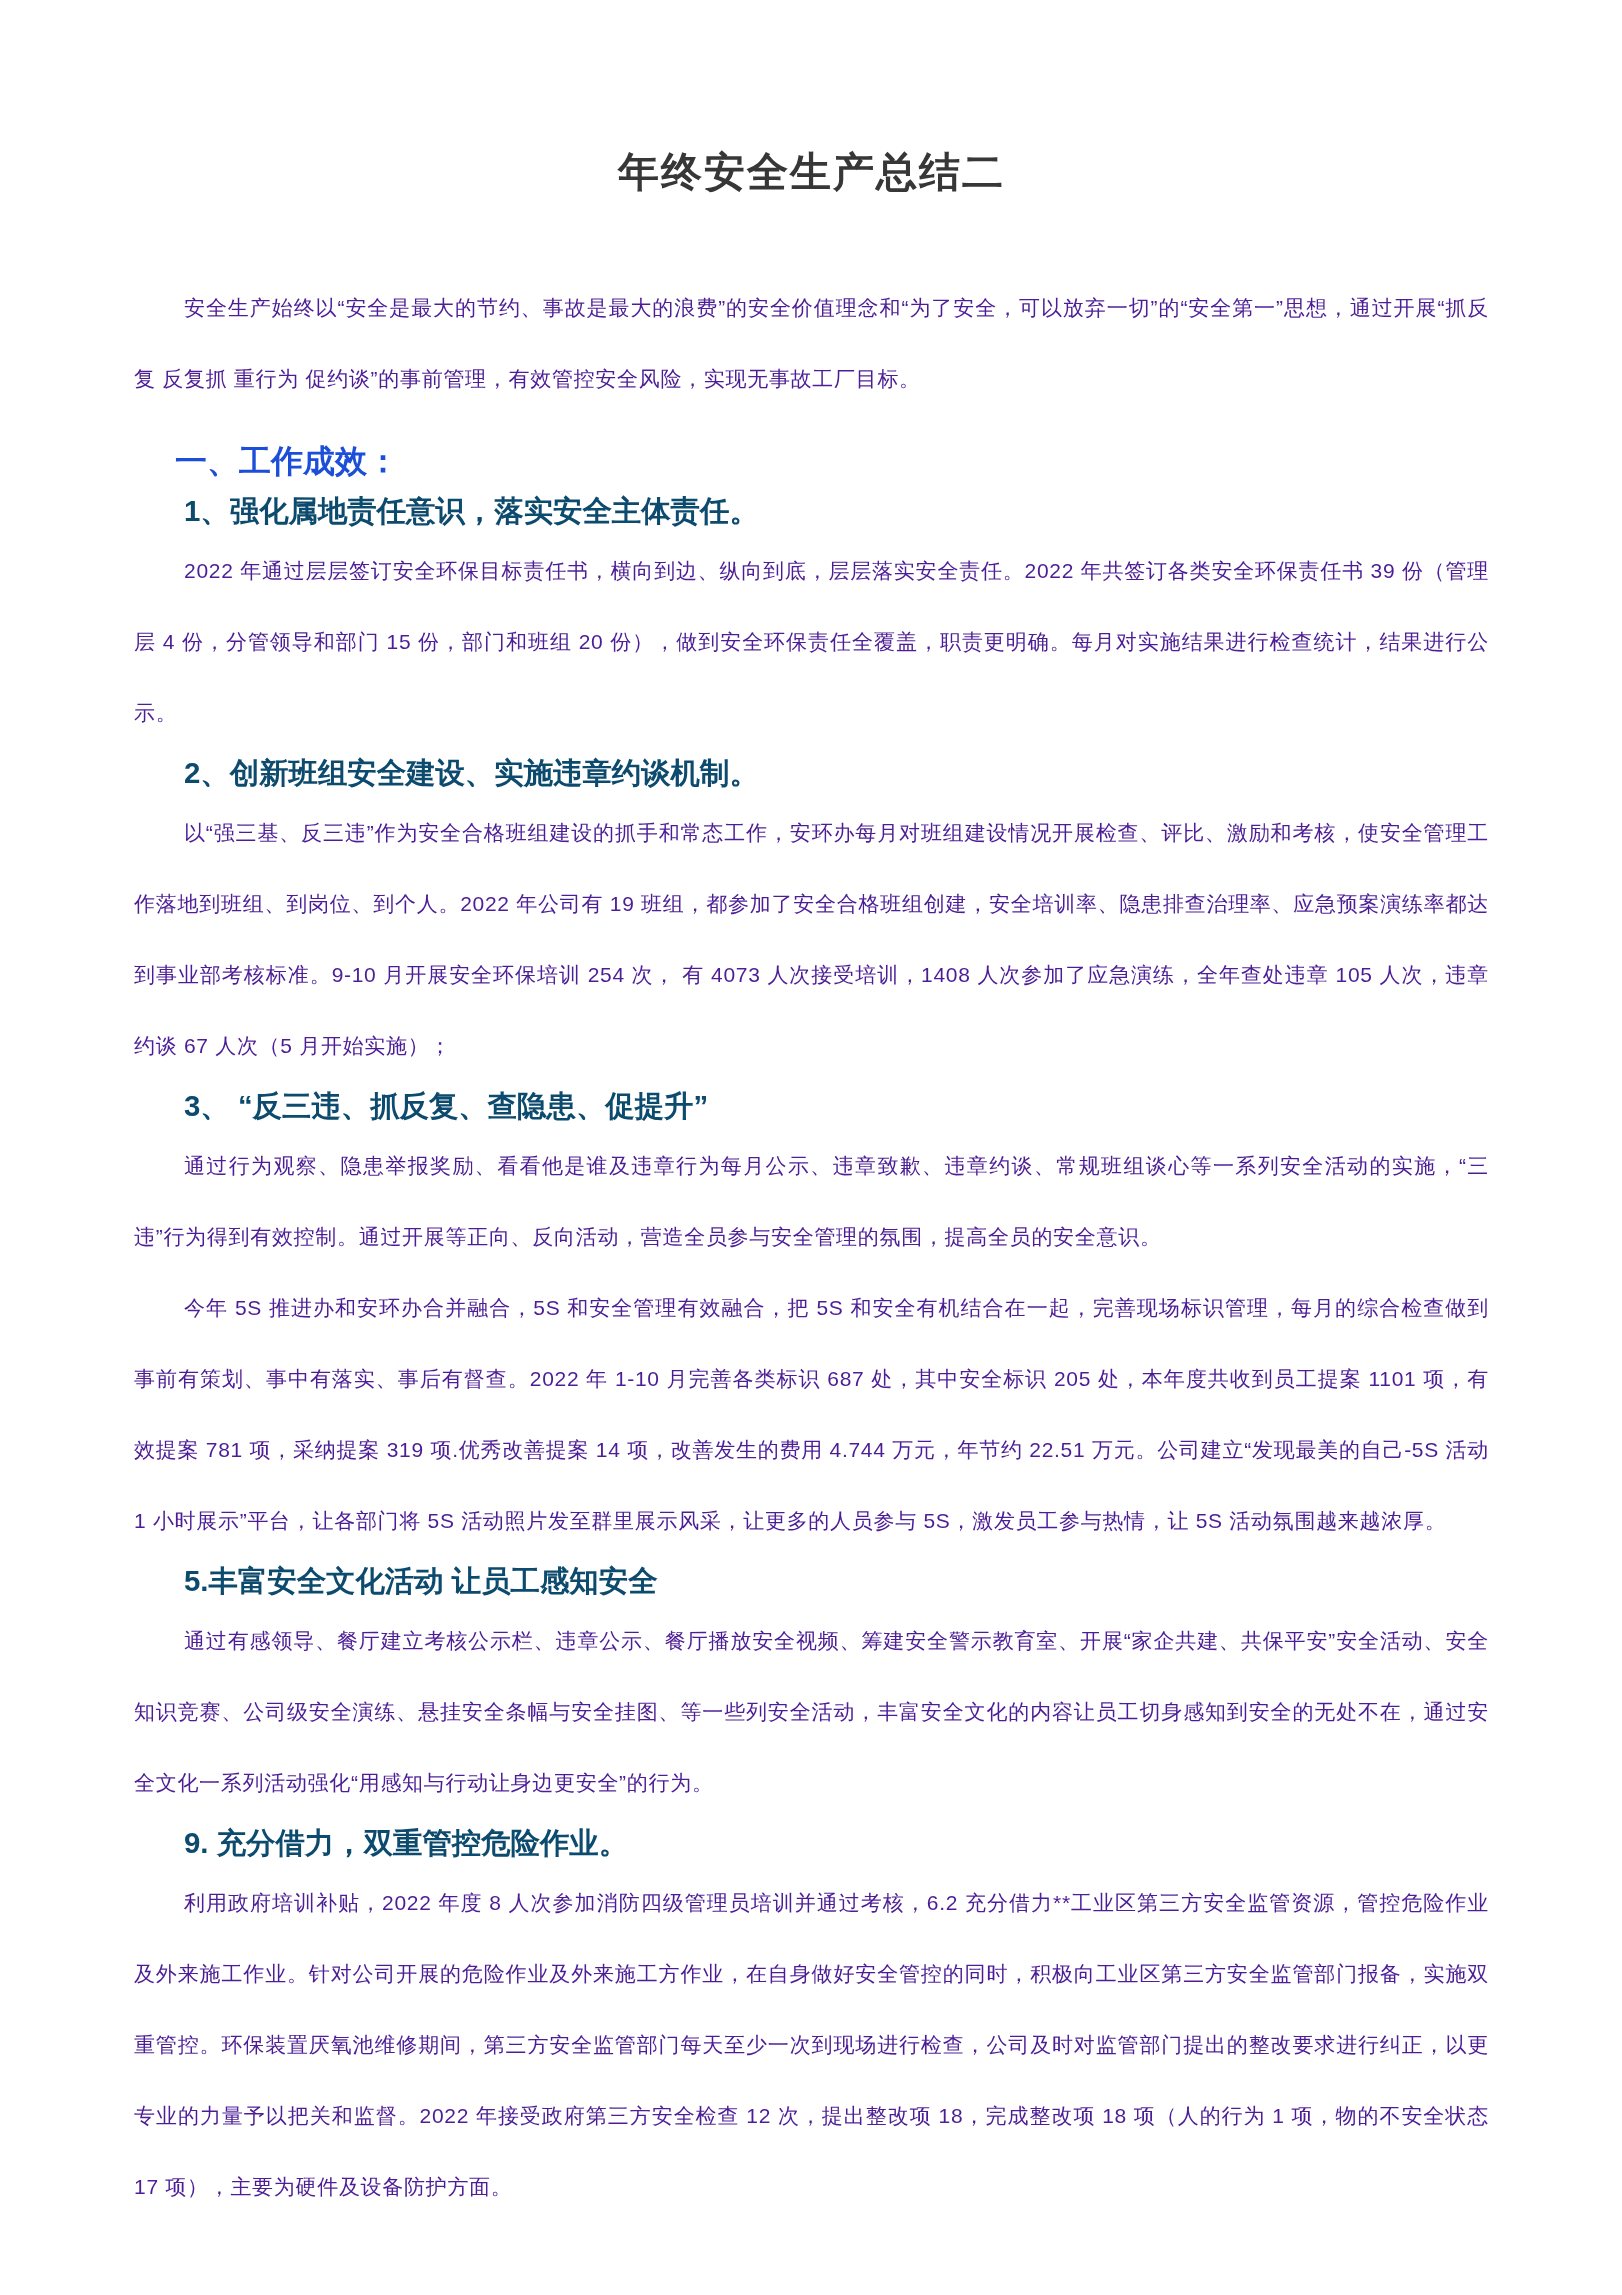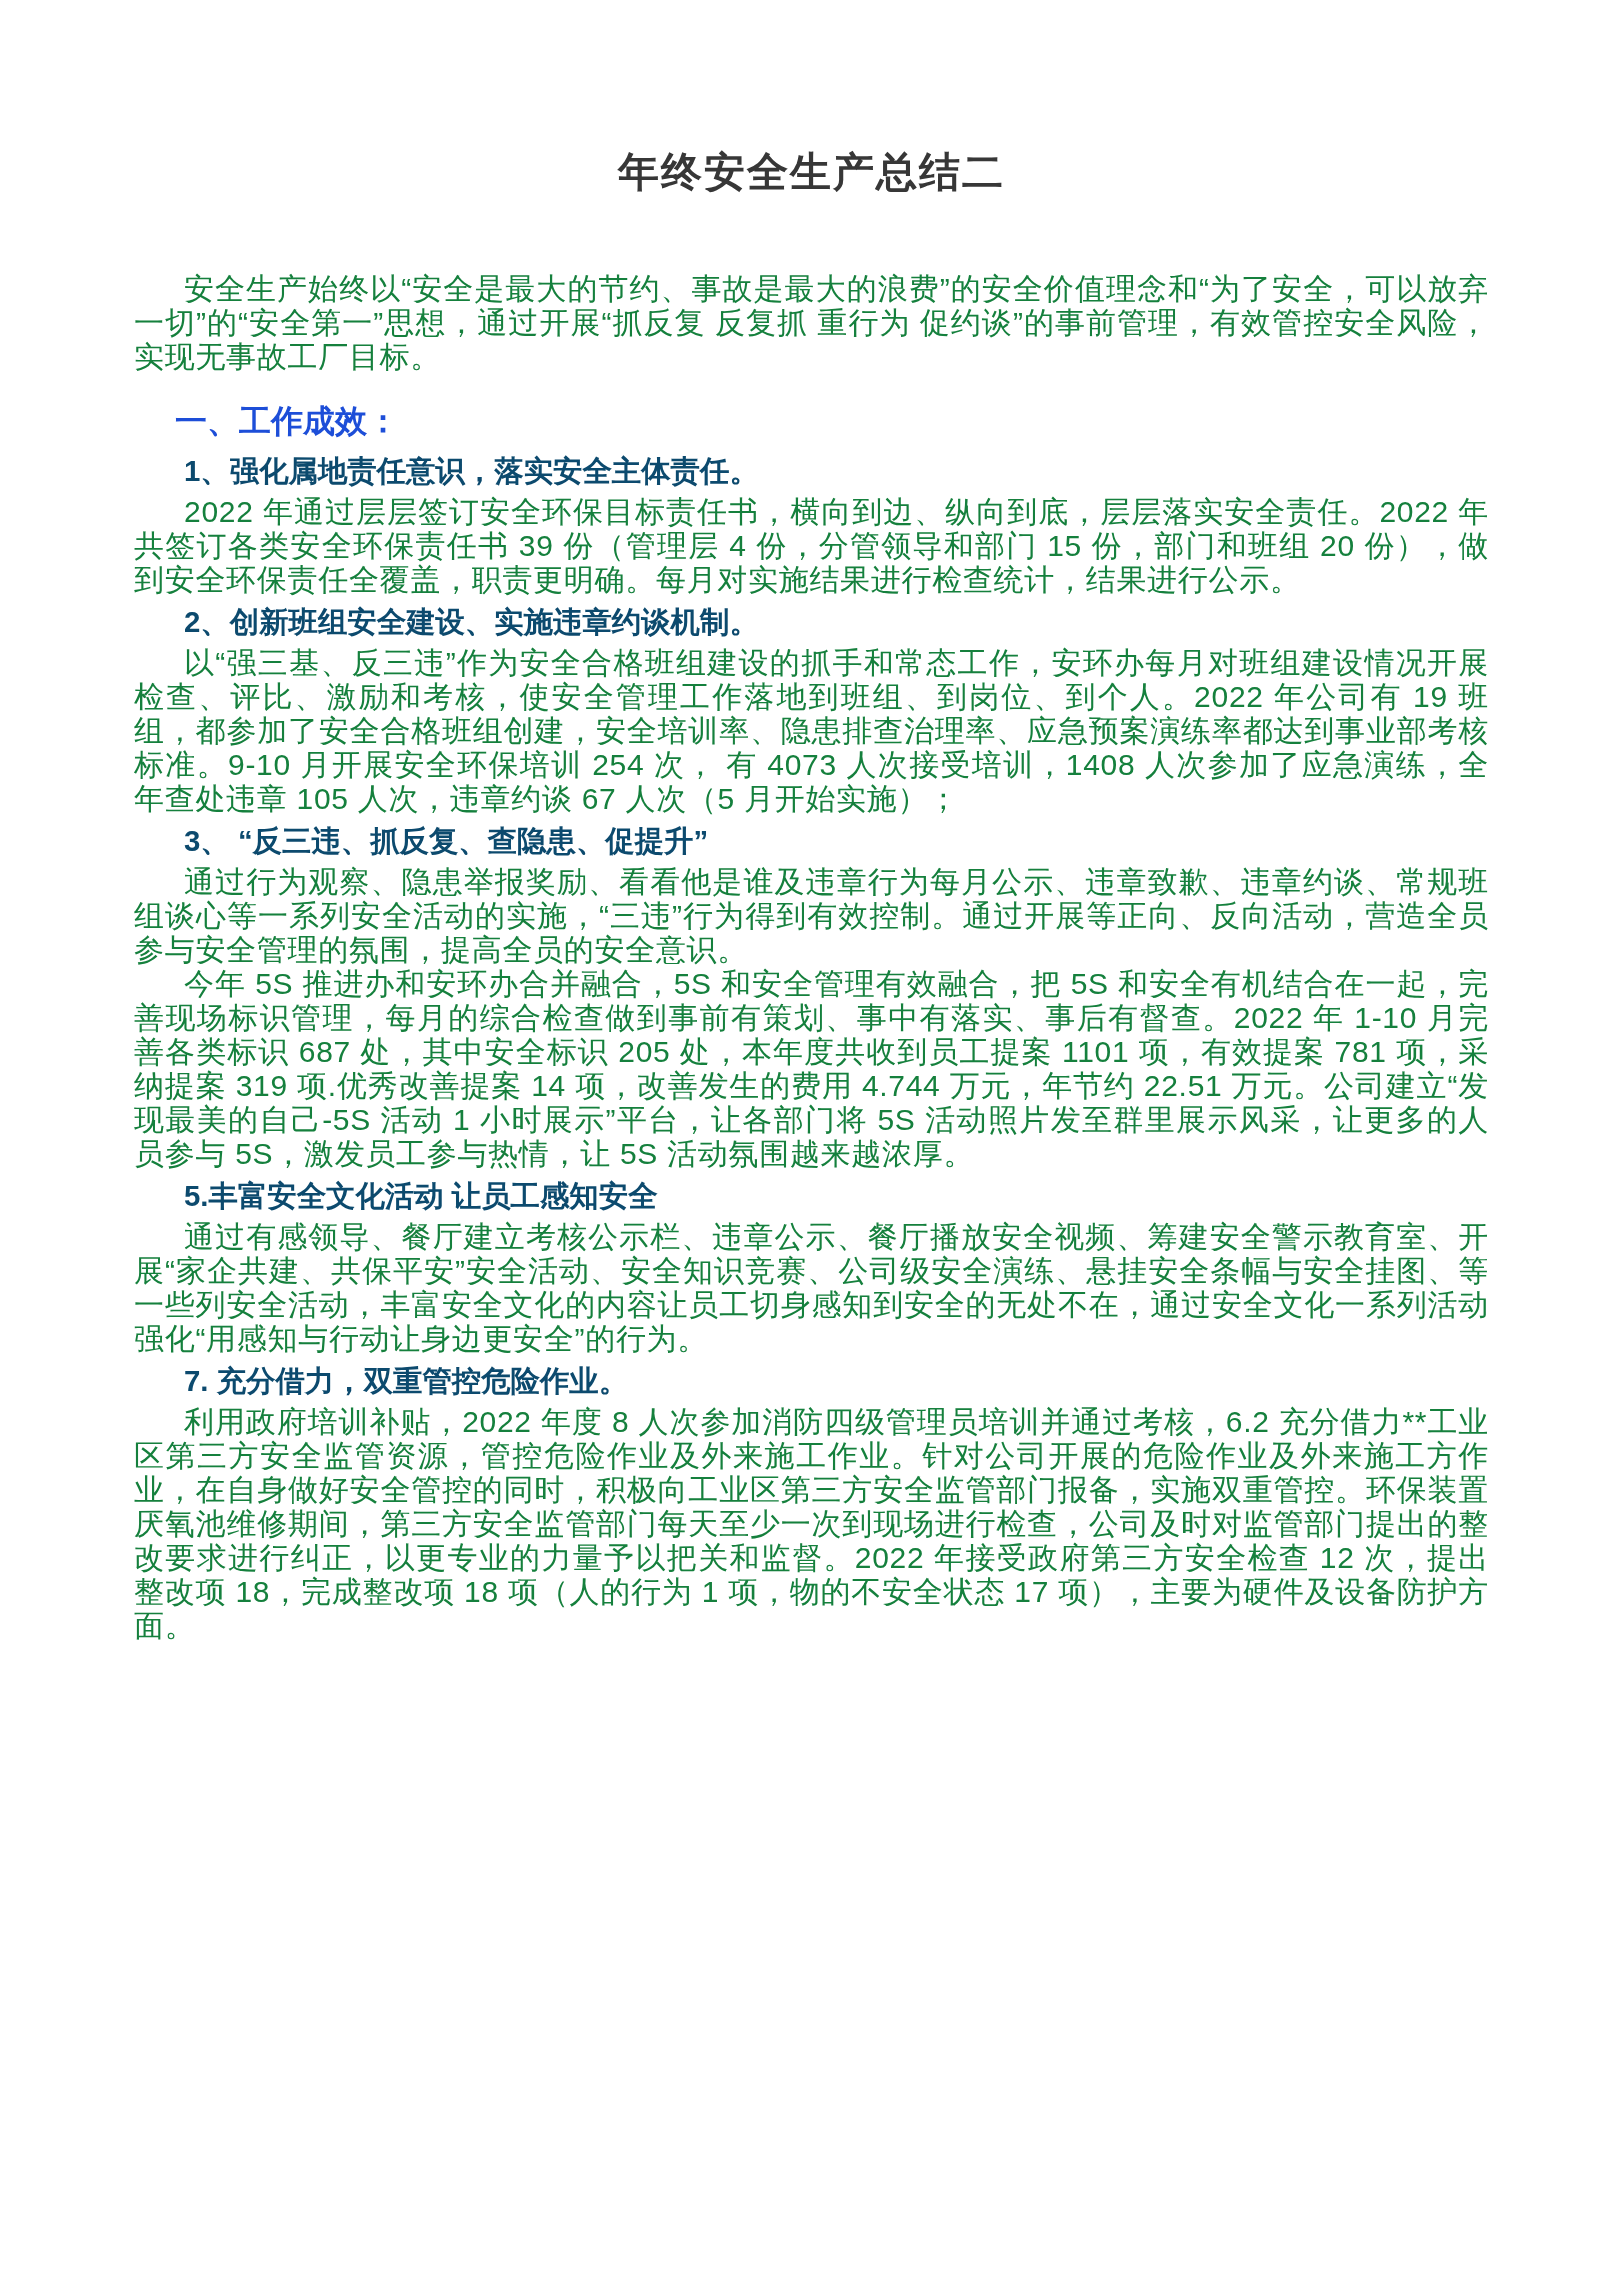--- a/index.html
+++ b/index.html
@@ -20,25 +20,25 @@
   .doc-title {
     font-size: 41px;
     line-height: 54px;
     font-weight: bold;
     text-align: center;
     letter-spacing: 2px;
     color: #373737;
     margin-bottom: 73px;
   }
   .para {
-    font-size: 30px;
-    line-height: 34px;
+    font-size: 21px;
+    line-height: 71px;
     text-align: justify;
     text-indent: 50px;
-    color: #15803d;
+    color: #4c1d95;
     letter-spacing: 0.7px;
   }
   .h1 {
     font-size: 32px;
     line-height: 50px;
     font-weight: bold;
     color: #1d4ed8;
     text-indent: 41px;
     margin-top: 22px;
   }
@@ -67,16 +67,16 @@
   <p class="para">以“强三基、反三违”作为安全合格班组建设的抓手和常态工作，安环办每月对班组建设情况开展检查、评比、激励和考核，使安全管理工作落地到班组、到岗位、到个人。2022 年公司有 19 班组，都参加了安全合格班组创建，安全培训率、隐患排查治理率、应急预案演练率都达到事业部考核标准。9-10 月开展安全环保培训 254 次， 有 4073 人次接受培训，1408 人次参加了应急演练，全年查处违章 105 人次，违章约谈 67 人次（5 月开始实施）；</p>
 
   <h3 class="h2">3、 “反三违、抓反复、查隐患、促提升”</h3>
   <p class="para">通过行为观察、隐患举报奖励、看看他是谁及违章行为每月公示、违章致歉、违章约谈、常规班组谈心等一系列安全活动的实施，“三违”行为得到有效控制。通过开展等正向、反向活动，营造全员参与安全管理的氛围，提高全员的安全意识。</p>
 
   <p class="para">今年 5S 推进办和安环办合并融合，5S 和安全管理有效融合，把 5S 和安全有机结合在一起，完善现场标识管理，每月的综合检查做到事前有策划、事中有落实、事后有督查。2022 年 1-10 月完善各类标识 687 处，其中安全标识 205 处，本年度共收到员工提案 1101 项，有效提案 781 项，采纳提案 319 项.优秀改善提案 14 项，改善发生的费用 4.744 万元，年节约 22.51 万元。公司建立“发现最美的自己-5S 活动 1 小时展示”平台，让各部门将 5S 活动照片发至群里展示风采，让更多的人员参与 5S，激发员工参与热情，让 5S 活动氛围越来越浓厚。</p>
 
   <h3 class="h2">5.丰富安全文化活动 让员工感知安全</h3>
   <p class="para">通过有感领导、餐厅建立考核公示栏、违章公示、餐厅播放安全视频、筹建安全警示教育室、开展“家企共建、共保平安”安全活动、安全知识竞赛、公司级安全演练、悬挂安全条幅与安全挂图、等一些列安全活动，丰富安全文化的内容让员工切身感知到安全的无处不在，通过安全文化一系列活动强化“用感知与行动让身边更安全”的行为。</p>
 
-  <h3 class="h2">7. 充分借力，双重管控危险作业。</h3>
+  <h3 class="h2">9. 充分借力，双重管控危险作业。</h3>
   <p class="para">利用政府培训补贴，2022 年度 8 人次参加消防四级管理员培训并通过考核，6.2 充分借力**工业区第三方安全监管资源，管控危险作业及外来施工作业。针对公司开展的危险作业及外来施工方作业，在自身做好安全管控的同时，积极向工业区第三方安全监管部门报备，实施双重管控。环保装置厌氧池维修期间，第三方安全监管部门每天至少一次到现场进行检查，公司及时对监管部门提出的整改要求进行纠正，以更专业的力量予以把关和监督。2022 年接受政府第三方安全检查 12 次，提出整改项 18，完成整改项 18 项（人的行为 1 项，物的不安全状态 17 项），主要为硬件及设备防护方面。</p>
 </div>
 
 
 </body></html>

